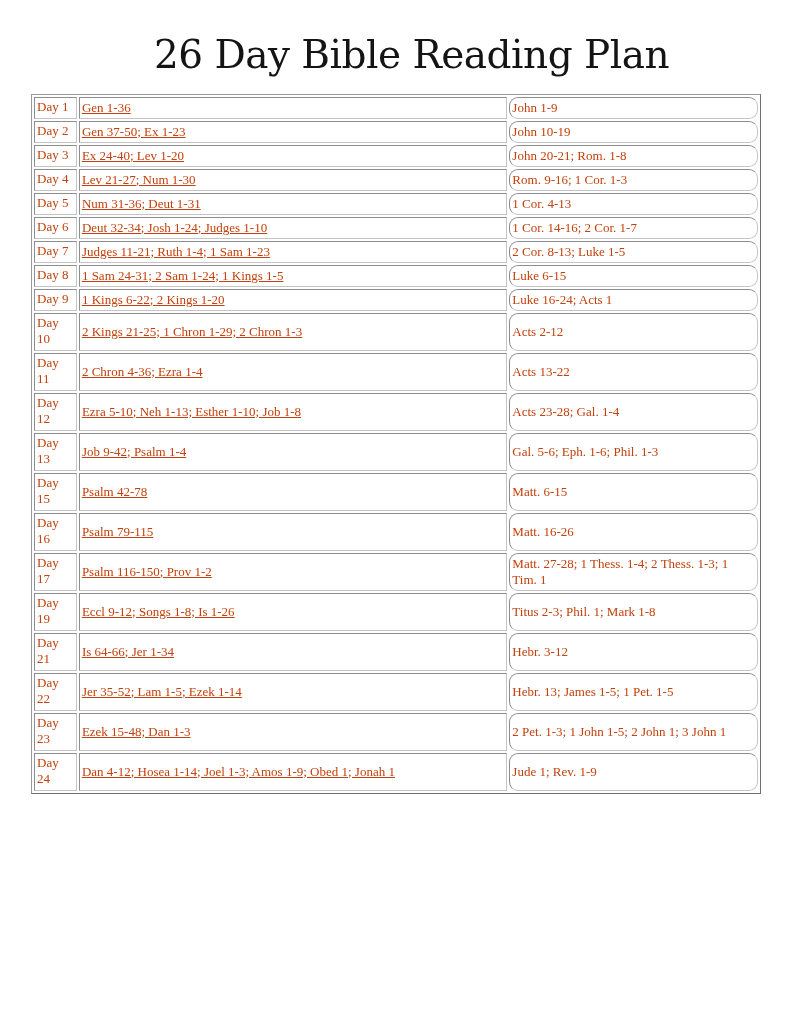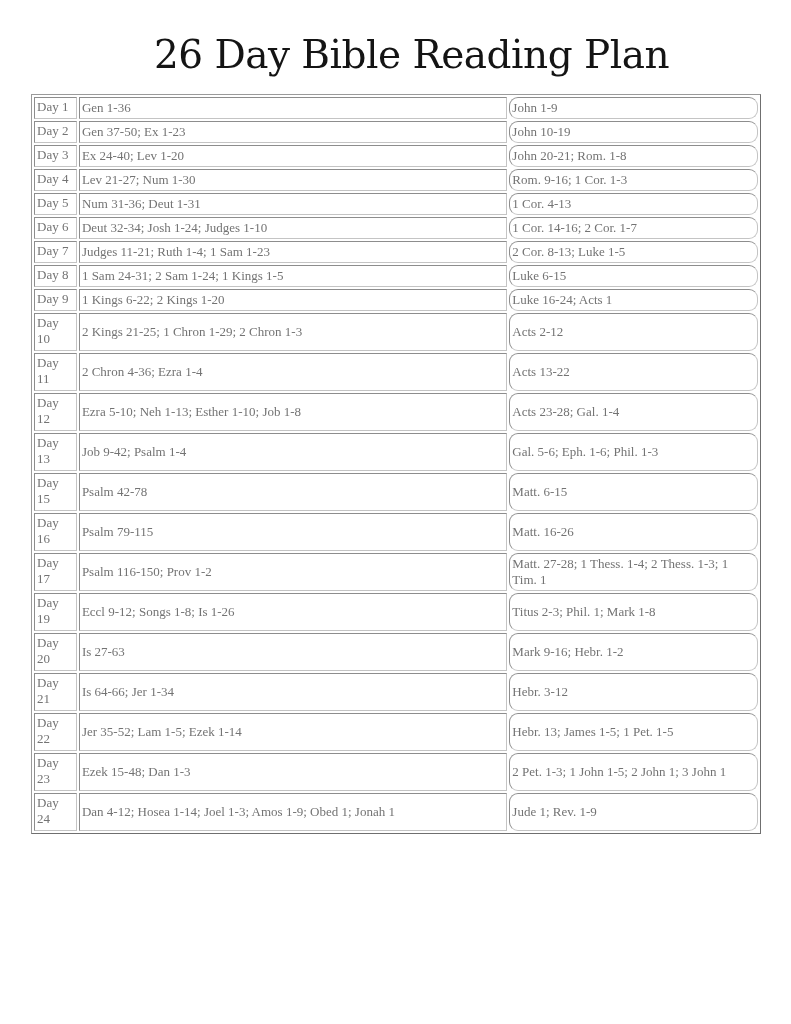--- a/index.html
+++ b/index.html
@@ -34,37 +34,38 @@
       top: 94px;
       width: 730px;
       border-collapse: separate;
       border-spacing: 2px;
       border: 1px solid #9a9a9a;
       border-right-color: #6f6f6f;
       border-bottom-color: #6f6f6f;
       font-family: "Liberation Serif", serif;
       font-size: 13px;
       line-height: 16px;
-      color: #737373;
+      color: #c2410c;
     }
     .plan-table td {
       border: 1px solid #8d8d8d;
       border-right-color: #c4c4c4;
       border-bottom-color: #c4c4c4;
       padding: 1px 2px 2px 2px;
       vertical-align: middle;
       background: #ffffff;
     }
     .plan-table td.day-cell {
       width: 37px;
       vertical-align: top;
       white-space: normal;
     }
     .plan-table td.ot-cell {
       width: 425px;
+      text-decoration: underline;
     }
     .plan-table td.nt-cell {
       width: 244px;
       border-radius: 9px;
     }
     .plan-table tr.single td { height: 17px; }
     .plan-table tr.double td { height: 33px; }
   </style>
 </head>
 <body>
@@ -152,25 +153,20 @@
       <td class="day-cell">Day 17</td>
       <td class="ot-cell">Psalm 116-150; Prov 1-2</td>
       <td class="nt-cell">Matt. 27-28; 1 Thess. 1-4; 2 Thess. 1-3; 1 Tim. 1</td>
     </tr>
     <tr class="double">
       <td class="day-cell">Day 19</td>
       <td class="ot-cell">Eccl 9-12; Songs 1-8; Is 1-26</td>
       <td class="nt-cell">Titus 2-3; Phil. 1; Mark 1-8</td>
     </tr>
     <tr class="double">
-      <td class="day-cell">Day 20</td>
-      <td class="ot-cell">Is 27-63</td>
-      <td class="nt-cell">Mark 9-16; Hebr. 1-2</td>
-    </tr>
-    <tr class="double">
       <td class="day-cell">Day 21</td>
       <td class="ot-cell">Is 64-66; Jer 1-34</td>
       <td class="nt-cell">Hebr. 3-12</td>
     </tr>
     <tr class="double">
       <td class="day-cell">Day 22</td>
       <td class="ot-cell">Jer 35-52; Lam 1-5; Ezek 1-14</td>
       <td class="nt-cell">Hebr. 13; James 1-5; 1 Pet. 1-5</td>
     </tr>
     <tr class="double">

